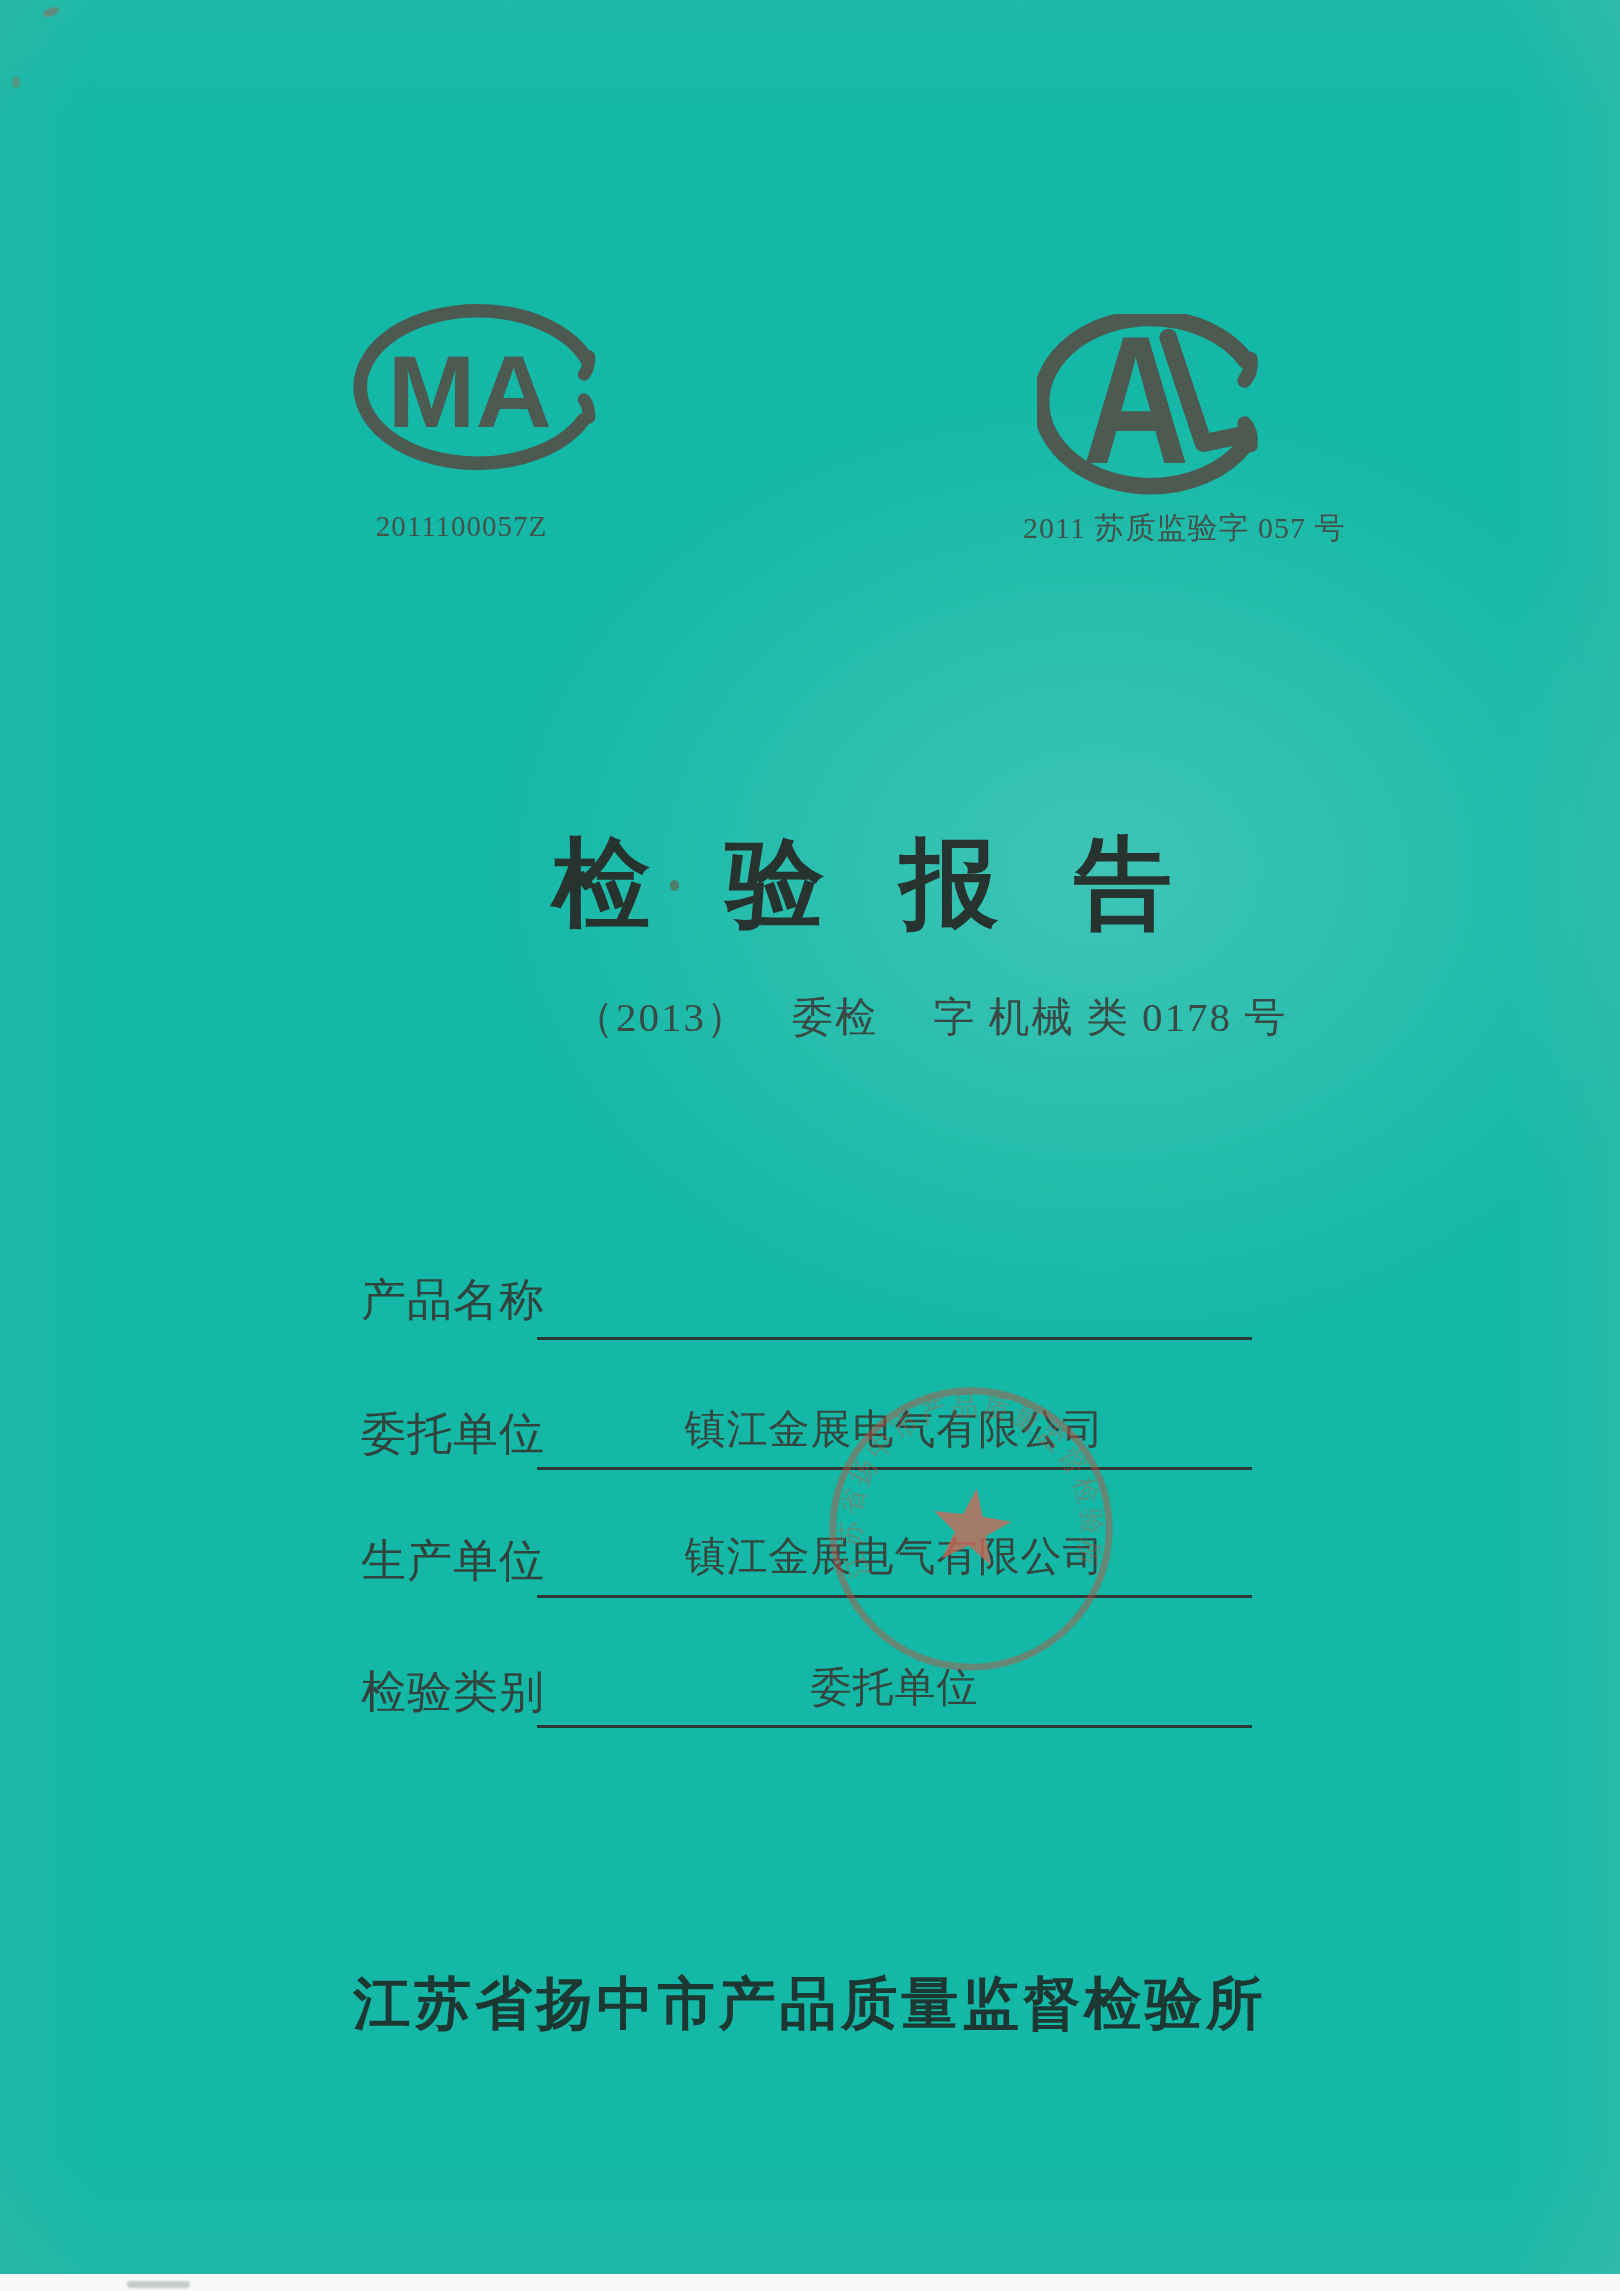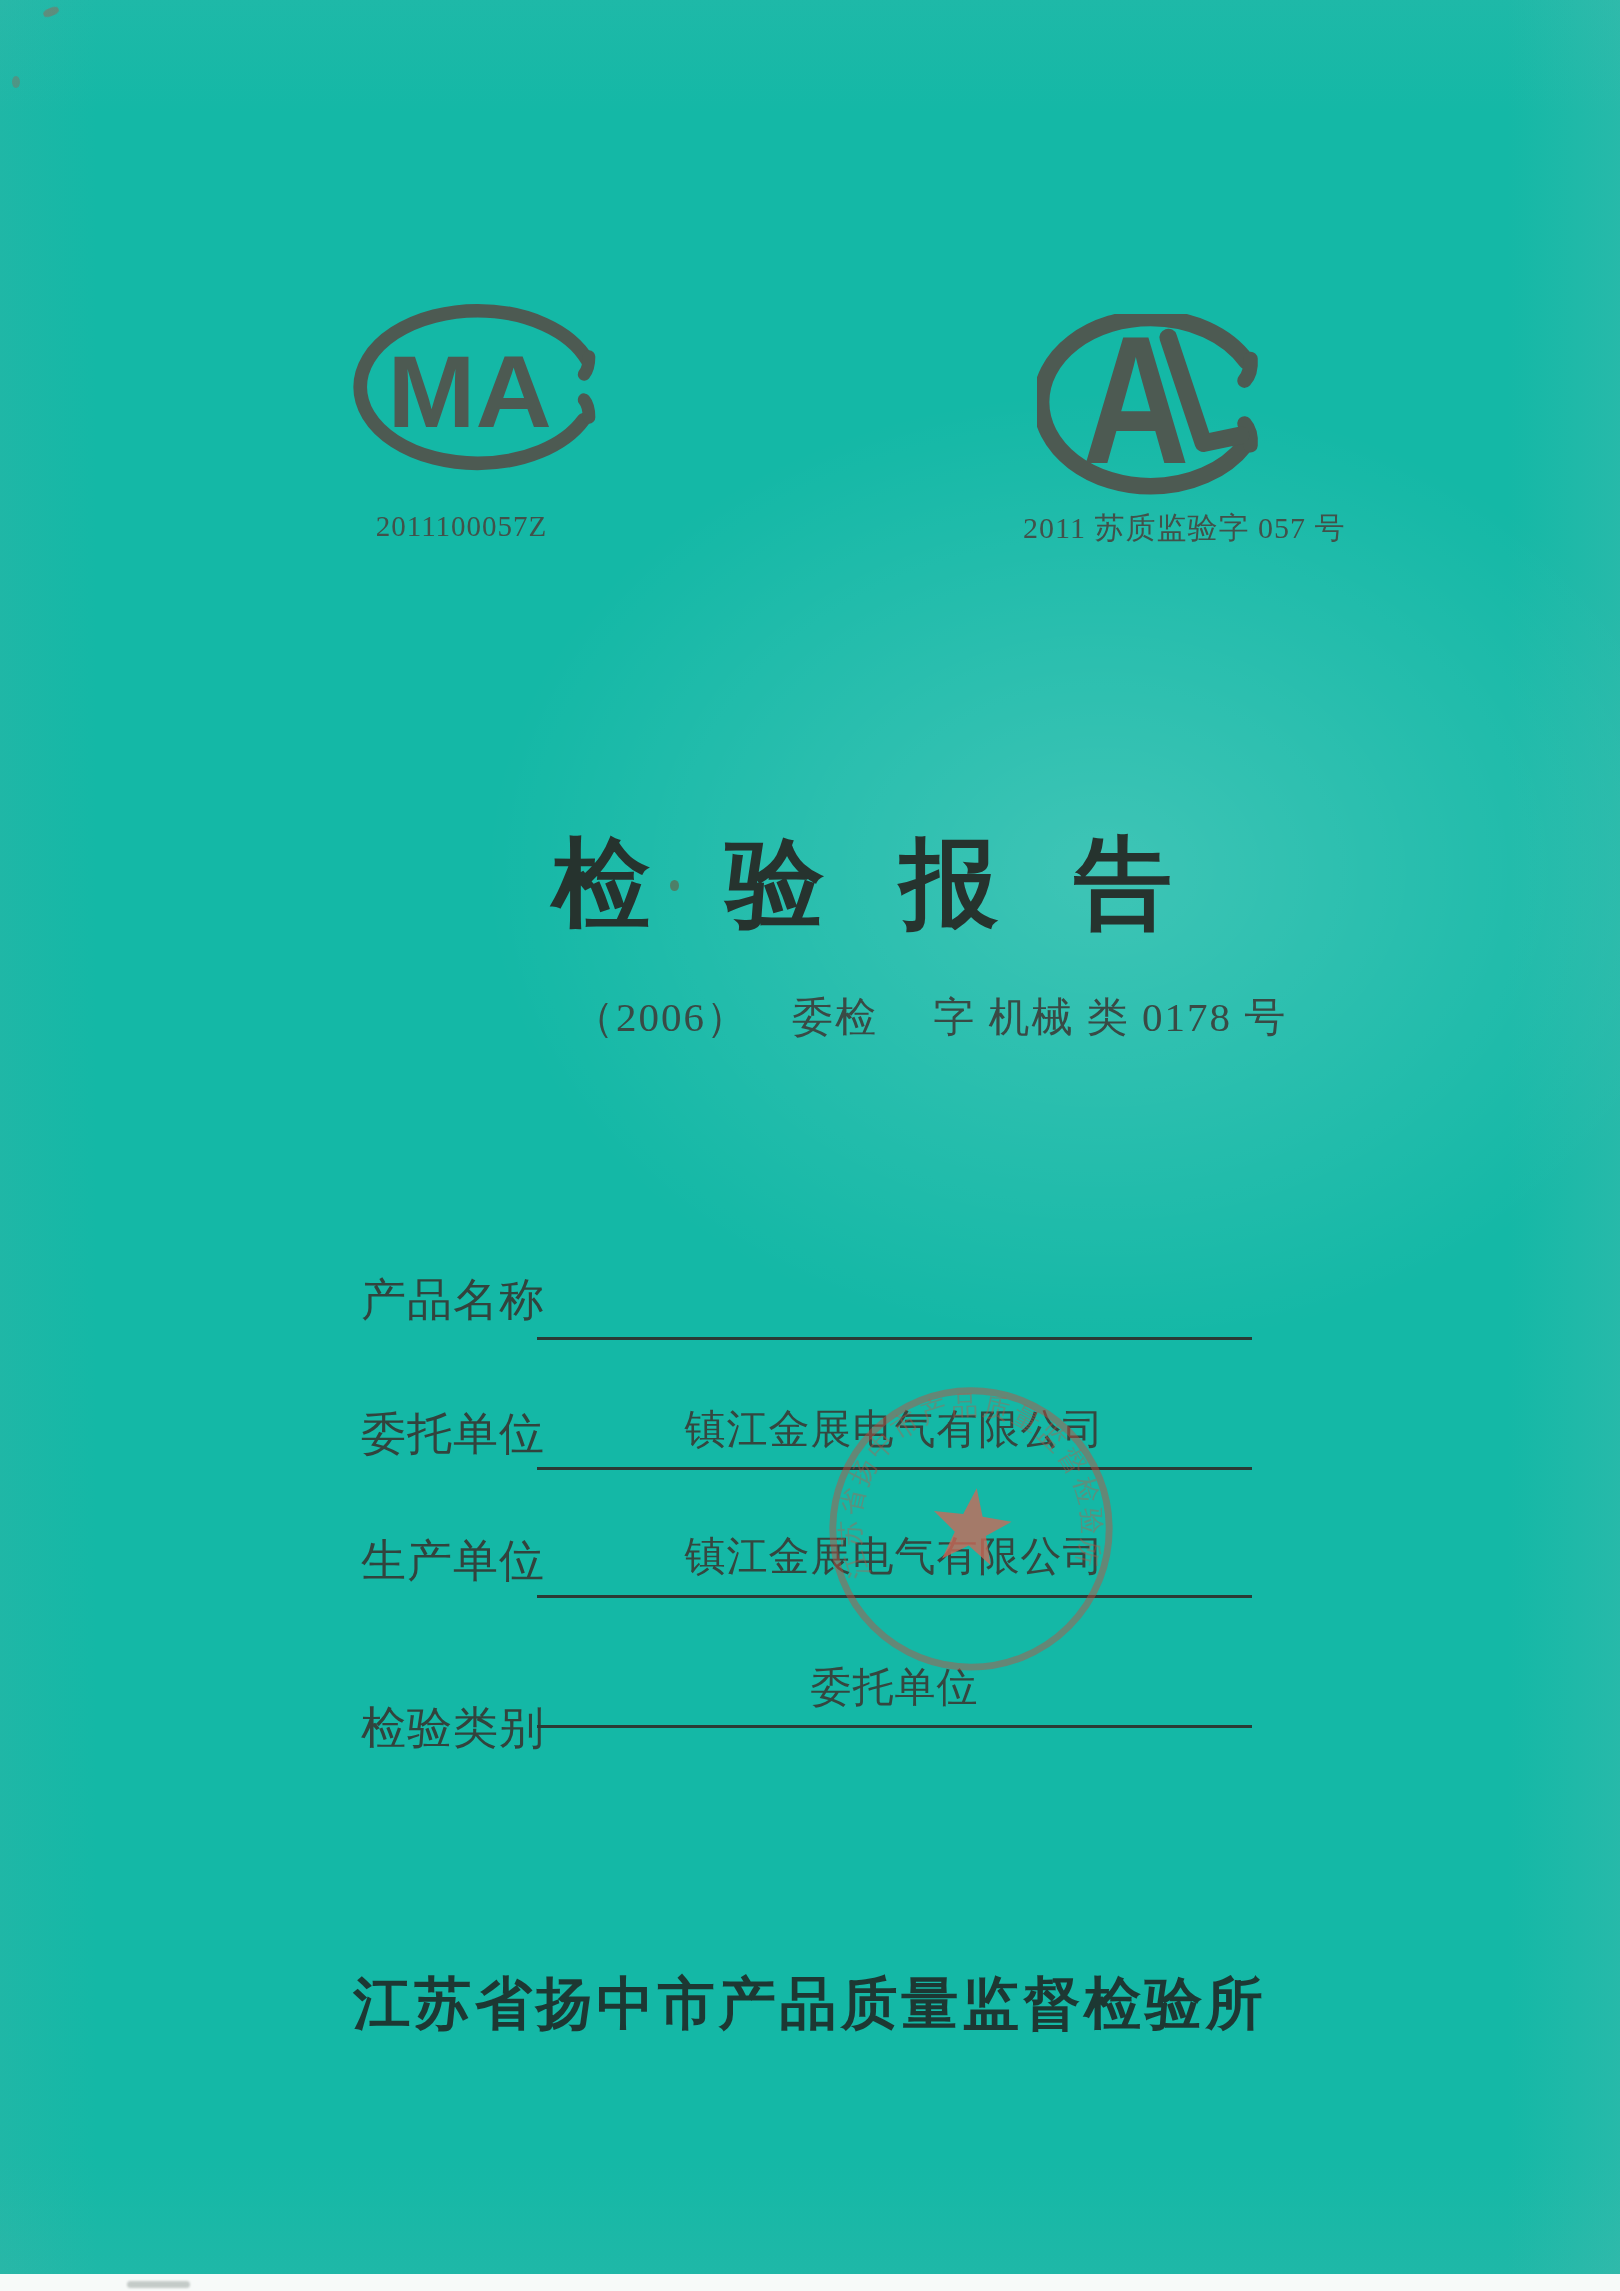--- a/index.html
+++ b/index.html
@@ -29,21 +29,21 @@
       background:#5c6b52;opacity:.75;}
 
   
   .field-label{left:361px;font-size:45px;color:#32433d;letter-spacing:1px;white-space:nowrap;}
   .field-value{left:537px;width:715px;text-align:center;font-size:41px;color:#35463f;
       letter-spacing:1px;white-space:nowrap;}
   .field-line{left:537px;width:715px;height:2.9px;background:#2b3a35;}
   .r1l{top:1270px;} .r1v{top:1268px;} .r1u{top:1337px;}
   .r2l{top:1404px;} .r2v{top:1402px;} .r2u{top:1467px;}
   .r3l{top:1531px;} .r3v{top:1529px;} .r3u{top:1595px;}
-  .r4l{top:1662px;margin-top:36px;} .r4v{top:1660px;} .r4u{top:1725px;}
+  .r4l{top:1662px;} .r4v{top:1660px;} .r4u{top:1725px;}
 
   
   .stamp{left:824px;top:1380px;width:294px;height:294px;opacity:.92;}
 
   
   .footer-institution{left:0;top:1966px;width:1620px;text-align:center;font-size:57px;
       font-weight:700;color:#1d3833;letter-spacing:3.9px;white-space:nowrap;}
 
   
   .bottom-edge{left:0;top:2274px;width:1620px;height:17.6px;background:#f7faf9;}
@@ -73,21 +73,21 @@
     <path d="M218 134 Q219 120 212 112" fill="none" stroke="#4d5a52" stroke-width="15" stroke-linecap="round"></path>
     <g transform="translate(28 0) scale(0.82 1)">
       <text x="22" y="152" font-size="185" font-weight="bold" font-family="Liberation Sans, DejaVu Sans, sans-serif" fill="#4d5a52">A</text>
     </g>
     <path d="M134 24 L170 132 L208 124" fill="none" stroke="#4d5a52" stroke-width="18" stroke-linecap="round" stroke-linejoin="round"></path>
   </svg>
   <div class="abs logo-number cal-number">2011 苏质监验字 057 号</div>
 
   <div class="abs report-title">检验报告</div>
   <div class="abs title-dot"></div>
-  <div class="abs report-serial">（2006）　委检　 字  机械  类 0178 号</div>
+  <div class="abs report-serial">（2013）　委检　 字  机械  类 0178 号</div>
 
   <div class="abs field-label r1l">产品名称</div>
   <div class="abs field-line r1u"></div>
 
   <div class="abs field-label r2l">委托单位</div>
   <div class="abs field-value r2v">镇江金展电气有限公司</div>
   <div class="abs field-line r2u"></div>
 
   <div class="abs field-label r3l">生产单位</div>
   <div class="abs field-value r3v">镇江金展电气有限公司</div>

